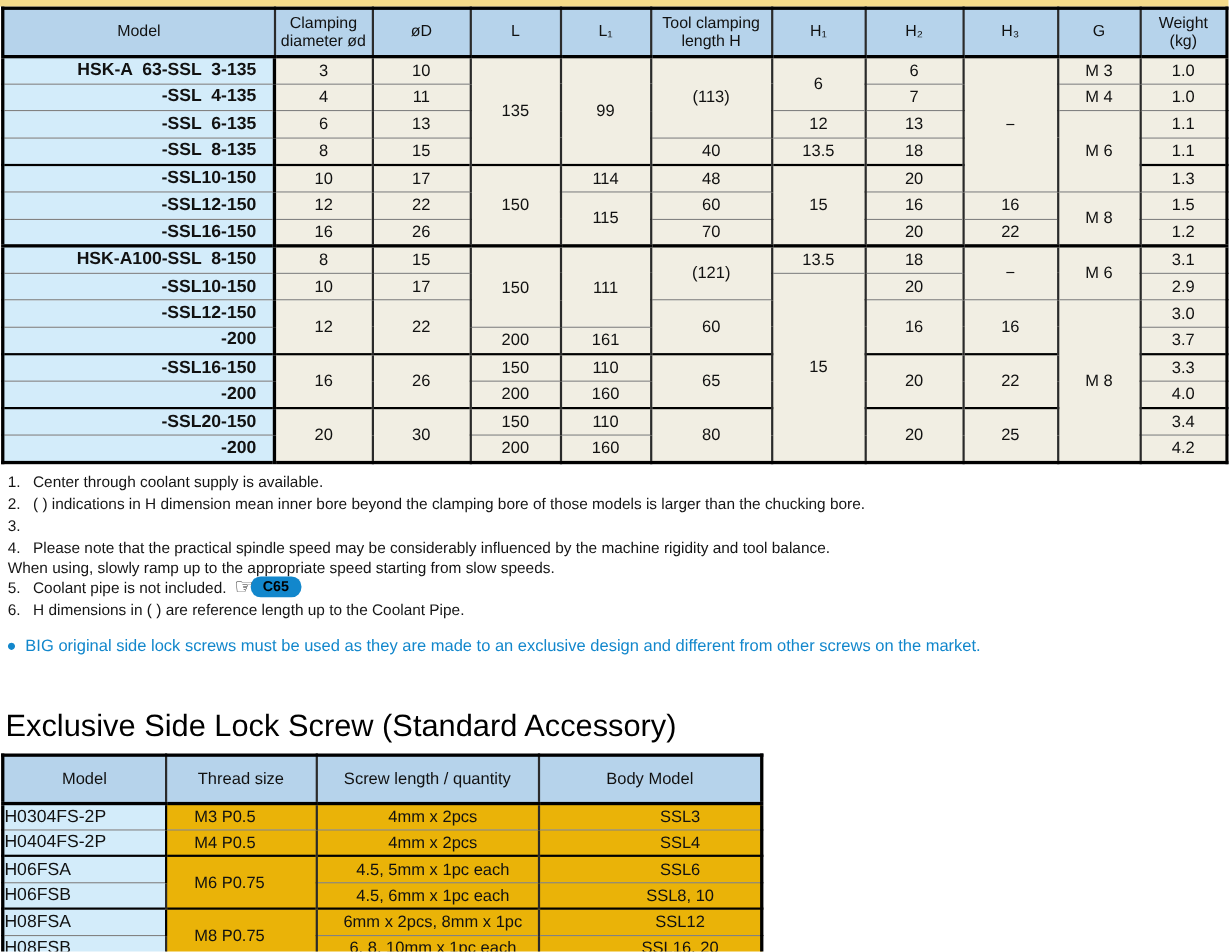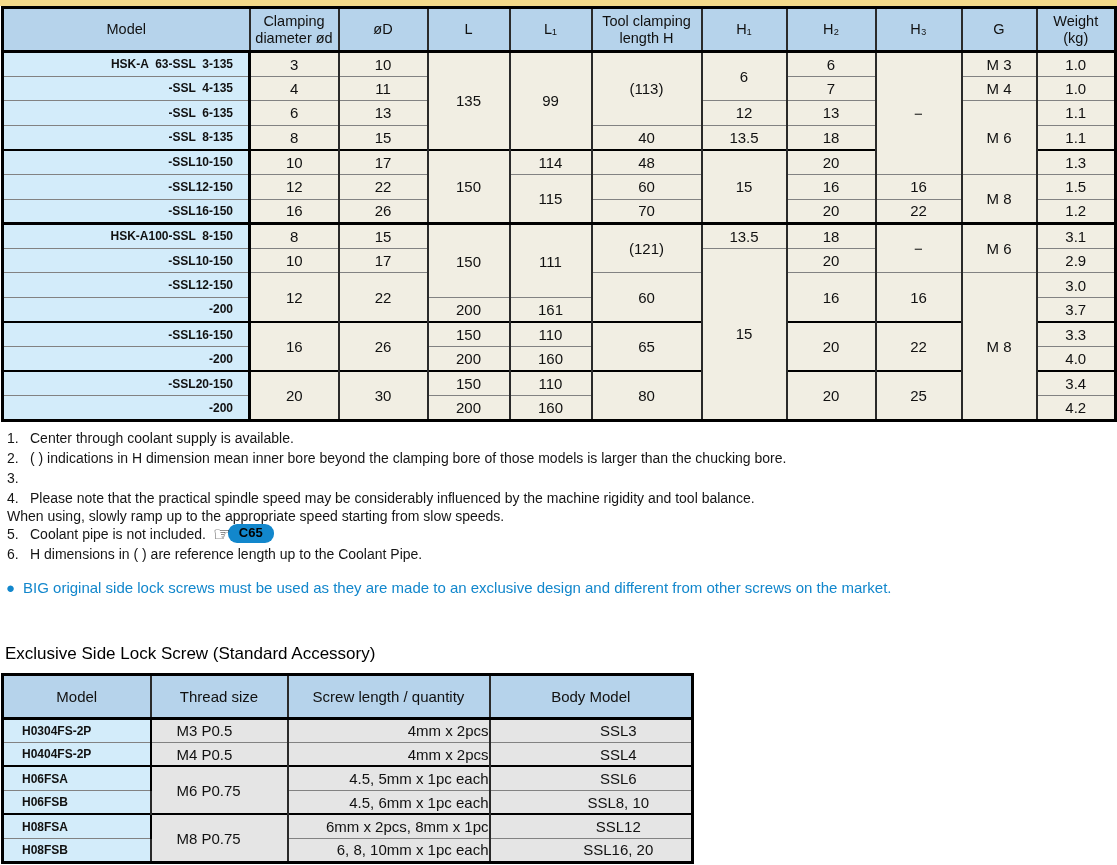--- a/index.html
+++ b/index.html
@@ -26,21 +26,21 @@
   }
   table.spec td {
     background:#f1eee3; font-size:15px; text-align:center; vertical-align:middle;
     border-left:2px solid #2a2a2a; border-right:2px solid #2a2a2a;
     border-top:1px solid #828282; border-bottom:1px solid #828282;
     padding:0;
   }
   table.spec tr { height:24.6px; }
   table.spec td.m {
     background:#d3ecfa; text-align:right; padding-right:15px;
-    font-weight:bold; font-size:12px; white-space:pre;
+    font-weight:bold; font-size:16px; white-space:pre;
   }
   table.spec td.m { border-right:3px solid #000; }
   table.spec tr.g2 > td { border-top:2.5px solid #000; }
   table.spec tr.g3 > td { border-top:3px solid #000; }
 
   
   .notes { padding:6px 0 0 7px; font-size:14px; color:#151515; }
   .note  { display:flex; line-height:20px; align-items:center; }
   .note .num { width:23px; flex:none; }
   .c65 { display:inline-flex; align-items:center; margin-left:7px; }
@@ -49,44 +49,44 @@
     background:#1287cc; color:#000000; font-weight:bold; font-size:13px;
     line-height:16px; padding:1px 11px 2px; border-radius:9px;
   }
   .highlight {
     margin:14px 0 0 6px; color:#1287cc; font-size:15px;
     display:flex; align-items:center; line-height:20px;
   }
   .highlight .bullet { font-size:15px; margin-right:8px; }
 
   
-  .section-title { margin:46px 0 9px 5px; font-size:17px; color:#000; }
+  .section-title { margin:46px 0 9px 5px; font-size:28px; color:#000; }
   table.screws {
     border-collapse:collapse; table-layout:fixed;
     width:690px; margin-left:1px; border:3px solid #000;
   }
   table.screws th {
     background:#b6d3eb; font-weight:normal; font-size:15px;
     text-align:center; vertical-align:middle;
     border:2px solid #2a2a2a; border-bottom:3px solid #000;
     height:44px; padding:0;
   }
   table.screws td {
-    background:#e5e5e5; font-size:15px; vertical-align:middle;
+    background:#eab308; font-size:15px; vertical-align:middle;
     border-left:2px solid #2a2a2a; border-right:2px solid #2a2a2a;
     border-top:1px solid #828282; border-bottom:1px solid #828282;
     padding:0;
   }
   table.screws tr { height:24px; }
   table.screws td.m {
-    background:#d3ecfa; font-weight:bold; font-size:12px;
-    text-align:left; padding-left:18px; border-right:2.5px solid #000;
+    background:#d3ecfa; font-weight:normal; font-size:16px;
+    text-align:left; border-right:2.5px solid #000;
   }
   table.screws td.thread { text-align:left; padding-left:25px; }
-  table.screws td.screw  { text-align:right; padding-left:10px; }
+  table.screws td.screw  { text-align:center; padding-left:10px; }
   table.screws td.body   { text-align:center; padding-left:55px; }
   table.screws tr.g2 > td { border-top:2.5px solid #000; }
 </style>
 </head>
 <body>
 
 <div class="top-strip"></div>
 
 <table class="spec">
   <colgroup>

